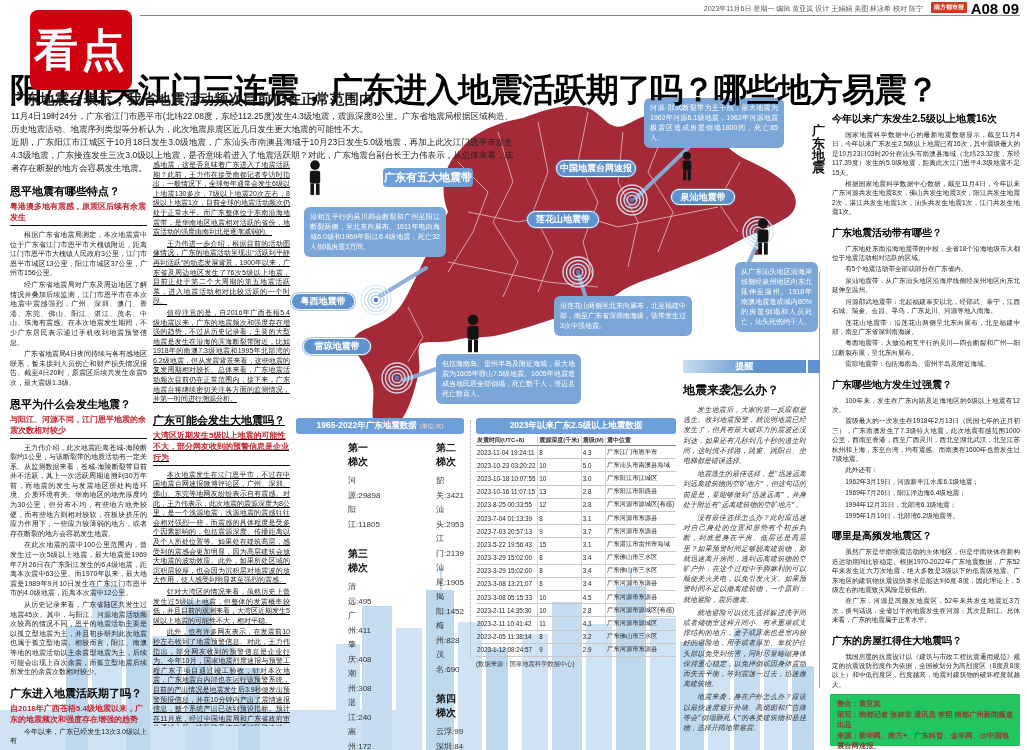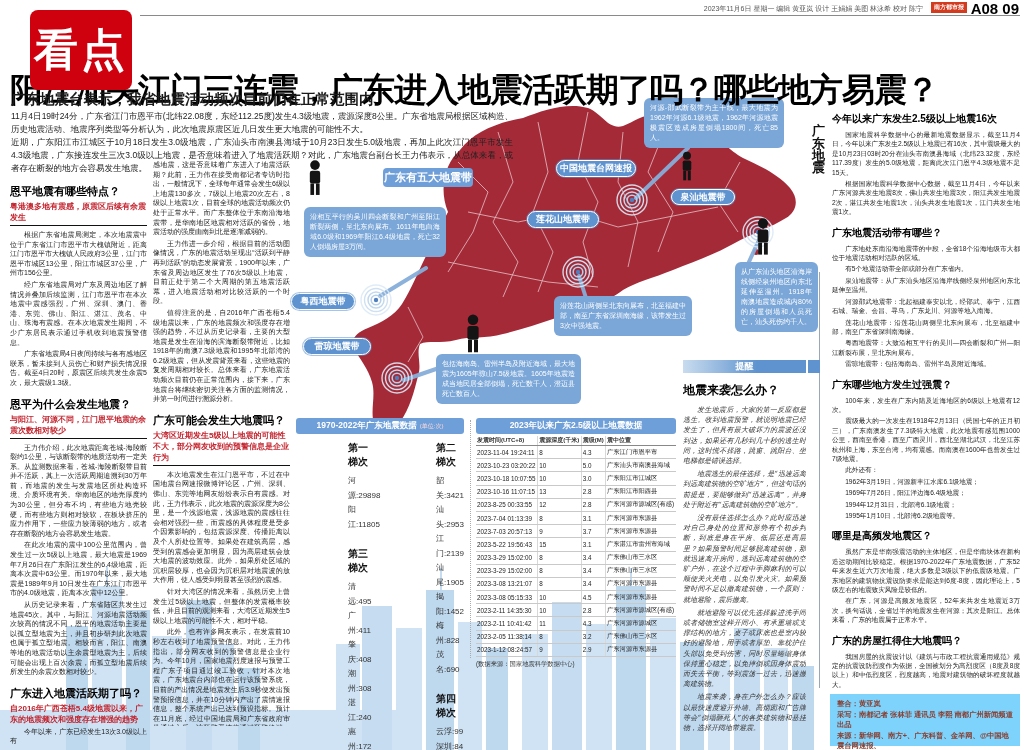--- a/index.html
+++ b/index.html
@@ -15,21 +15,21 @@
          font-weight:bold;padding:1px 3px;z-index:3;}
   .pageno{position:absolute;right:8px;top:0;font-size:15px;font-weight:900;color:#000;z-index:3;}
   .headline{position:absolute;left:10px;top:46px;width:1012px;font-size:33px;font-weight:900;
             color:#000;letter-spacing:-1px;white-space:nowrap;z-index:2;}
   .deck{position:absolute;left:11px;top:90px;font-size:14.5px;font-weight:600;color:#1a1a1a;z-index:2;}
   .intro{position:absolute;left:11px;top:110px;width:502px;font-size:8.5px;line-height:13px;
          color:#222;text-align:justify;z-index:2;}
   .intro p{margin:0;}
   
   .colA{position:absolute;left:10px;top:172px;width:137px;height:572px;overflow:hidden;z-index:2;}
-  .colB{position:absolute;left:153px;top:160px;width:137px;height:566px;overflow:hidden;z-index:2;}
+  .colB{position:absolute;left:153px;top:160px;width:137px;height:566px;overflow:hidden;z-index:2;text-decoration:underline;}
   .art h3{font-size:11px;font-weight:bold;color:#000;margin:9px 0 2px;white-space:nowrap;}
   .colA .art:first-child h3{margin-top:12px;}
   .rsub{font-size:8px;font-weight:bold;color:#c3242e;line-height:11px;margin:0 0 2px;}
   .rule{border-top:1.5px solid #111;margin:2px 0 4px;}
   .bodyp p,.art p{font-size:7px;line-height:9.6px;color:#1c1c1c;text-align:justify;
         text-indent:2em;margin:0 0 2px;}
   .colB > .bodyp p:first-child{text-indent:0;}
   
   .mapwrap{position:absolute;left:288px;top:92px;width:520px;height:356px;z-index:1;}
   .mapwrap svg{position:absolute;left:0;top:0;}
@@ -82,21 +82,21 @@
   .vstrip{position:absolute;left:811px;top:112px;width:16px;z-index:2;
         writing-mode:vertical-rl;text-orientation:upright;font-size:13px;font-weight:bold;
         color:#111;letter-spacing:13px;height:160px;}
   .vline{position:absolute;left:819px;top:272px;height:416px;border-left:1px solid #9aa7b4;z-index:2;}
   .vtab{position:absolute;left:808px;top:360px;width:12px;height:13px;background:#5f93cf;z-index:2;}
   .rcol{position:absolute;left:832px;top:110px;width:188px;height:580px;overflow:hidden;z-index:2;}
   .rcol h3{font-size:10px;font-weight:bold;color:#000;margin:9px 0 4px;white-space:nowrap;}
   .rcol section:first-child h3{margin-top:2px;}
   .rcol p{font-size:6.6px;line-height:9.4px;color:#1c1c1c;text-align:justify;text-indent:2em;
         margin:0 0 2px;}
-  .fbox{position:absolute;left:830px;top:694px;width:190px;height:52px;background:#7dd3fc;
+  .fbox{position:absolute;left:830px;top:694px;width:190px;height:52px;background:#22c55e;
         z-index:2;padding:5px 7px;box-sizing:border-box;}
   .fbox div{font-size:7.3px;line-height:10.5px;font-weight:bold;color:#8a4032;}
   
   .sky{position:absolute;left:0;top:548px;z-index:0;}
 </style>
 </head>
 <body>
 
 <div class="page">
 
@@ -262,21 +262,21 @@
     <div class="pill p-leiqiong">雷琼地震带</div>
     <div class="callout c-heyuan">河源-邵武断裂带为主干线，最大地震为1962年河源6.1级地震，1962年河源地震极震区造成房屋倒塌1800间，死亡85人。</div>
     <div class="callout c-quanshan">从广东汕头地区沿海岸线侧经泉州地区向东北延伸至温州。1918年南澳地震造成城内80%的房屋倒塌和人员死亡，汕头死伤约千人。</div>
     <div class="callout c-lianhua">沿莲花山两侧呈北东向展布，北至福建中部，南至广东省深圳南海缘，该带发生过3次中强地震。</div>
     <div class="callout c-yuexi">沿相互平行的吴川四会断裂和广州至阳江断裂两侧，呈北东向展布。1611年电白海域6.0级和1969年阳江6.4级地震，死亡32人倒塌房屋3万间。</div>
     <div class="callout c-leiqiong">包括海南岛、雷州半岛及附近海域，最大地震为1605年琼山7.5级地震。1605年地震造成当地民居全部倒塌，死亡数千人，澄迈县死亡数百人。</div>
   </div>
 
   <div class="t1">
     <div class="thdr">
-      <span>1970-2022年广东地震数据</span>
+      <span>1965-2022年广东地震数据</span>
       <span class="unit">(单位:次)</span>
     </div>
     <div class="cols">
       <div class="tiercol">
           <div class="tier">
             <h4>第一梯次</h4>
             <div>河源:29898</div>
             <div>阳江:11805</div>
           </div>
           <div class="tier">

